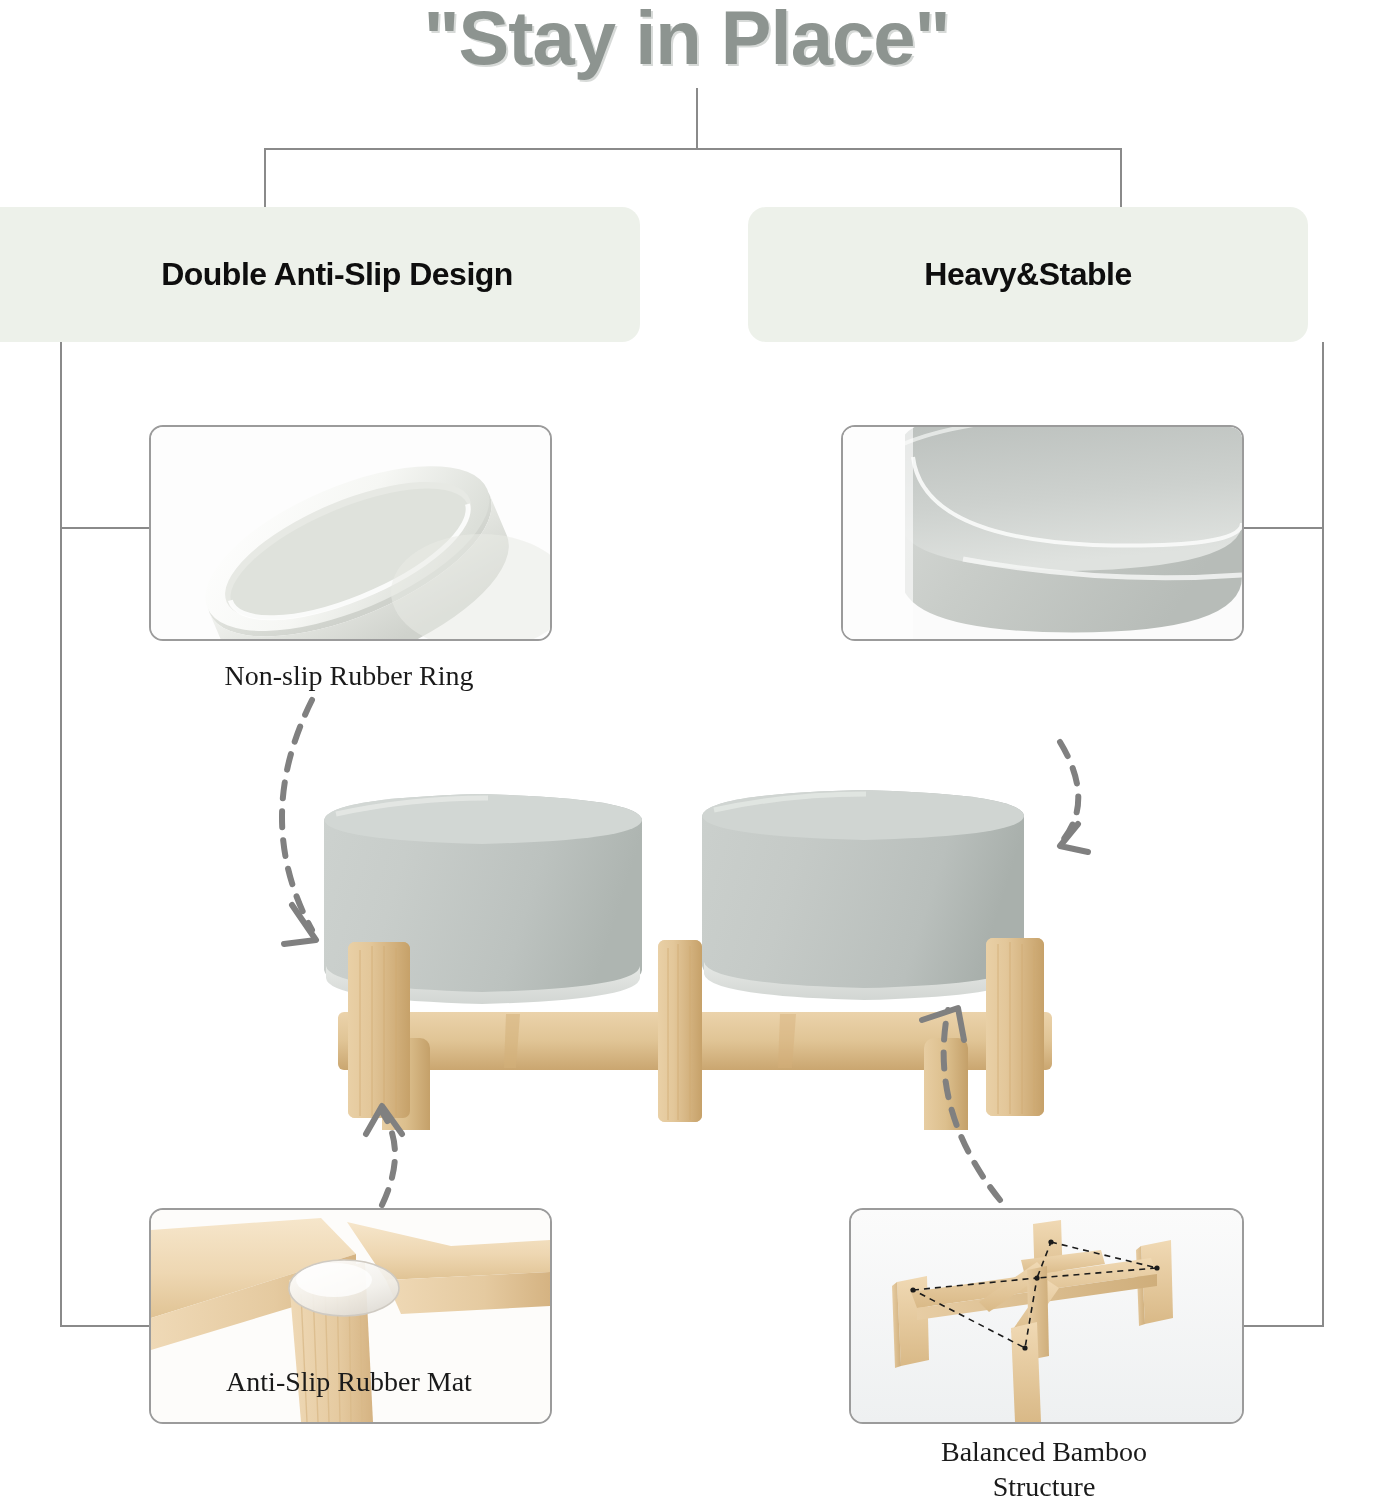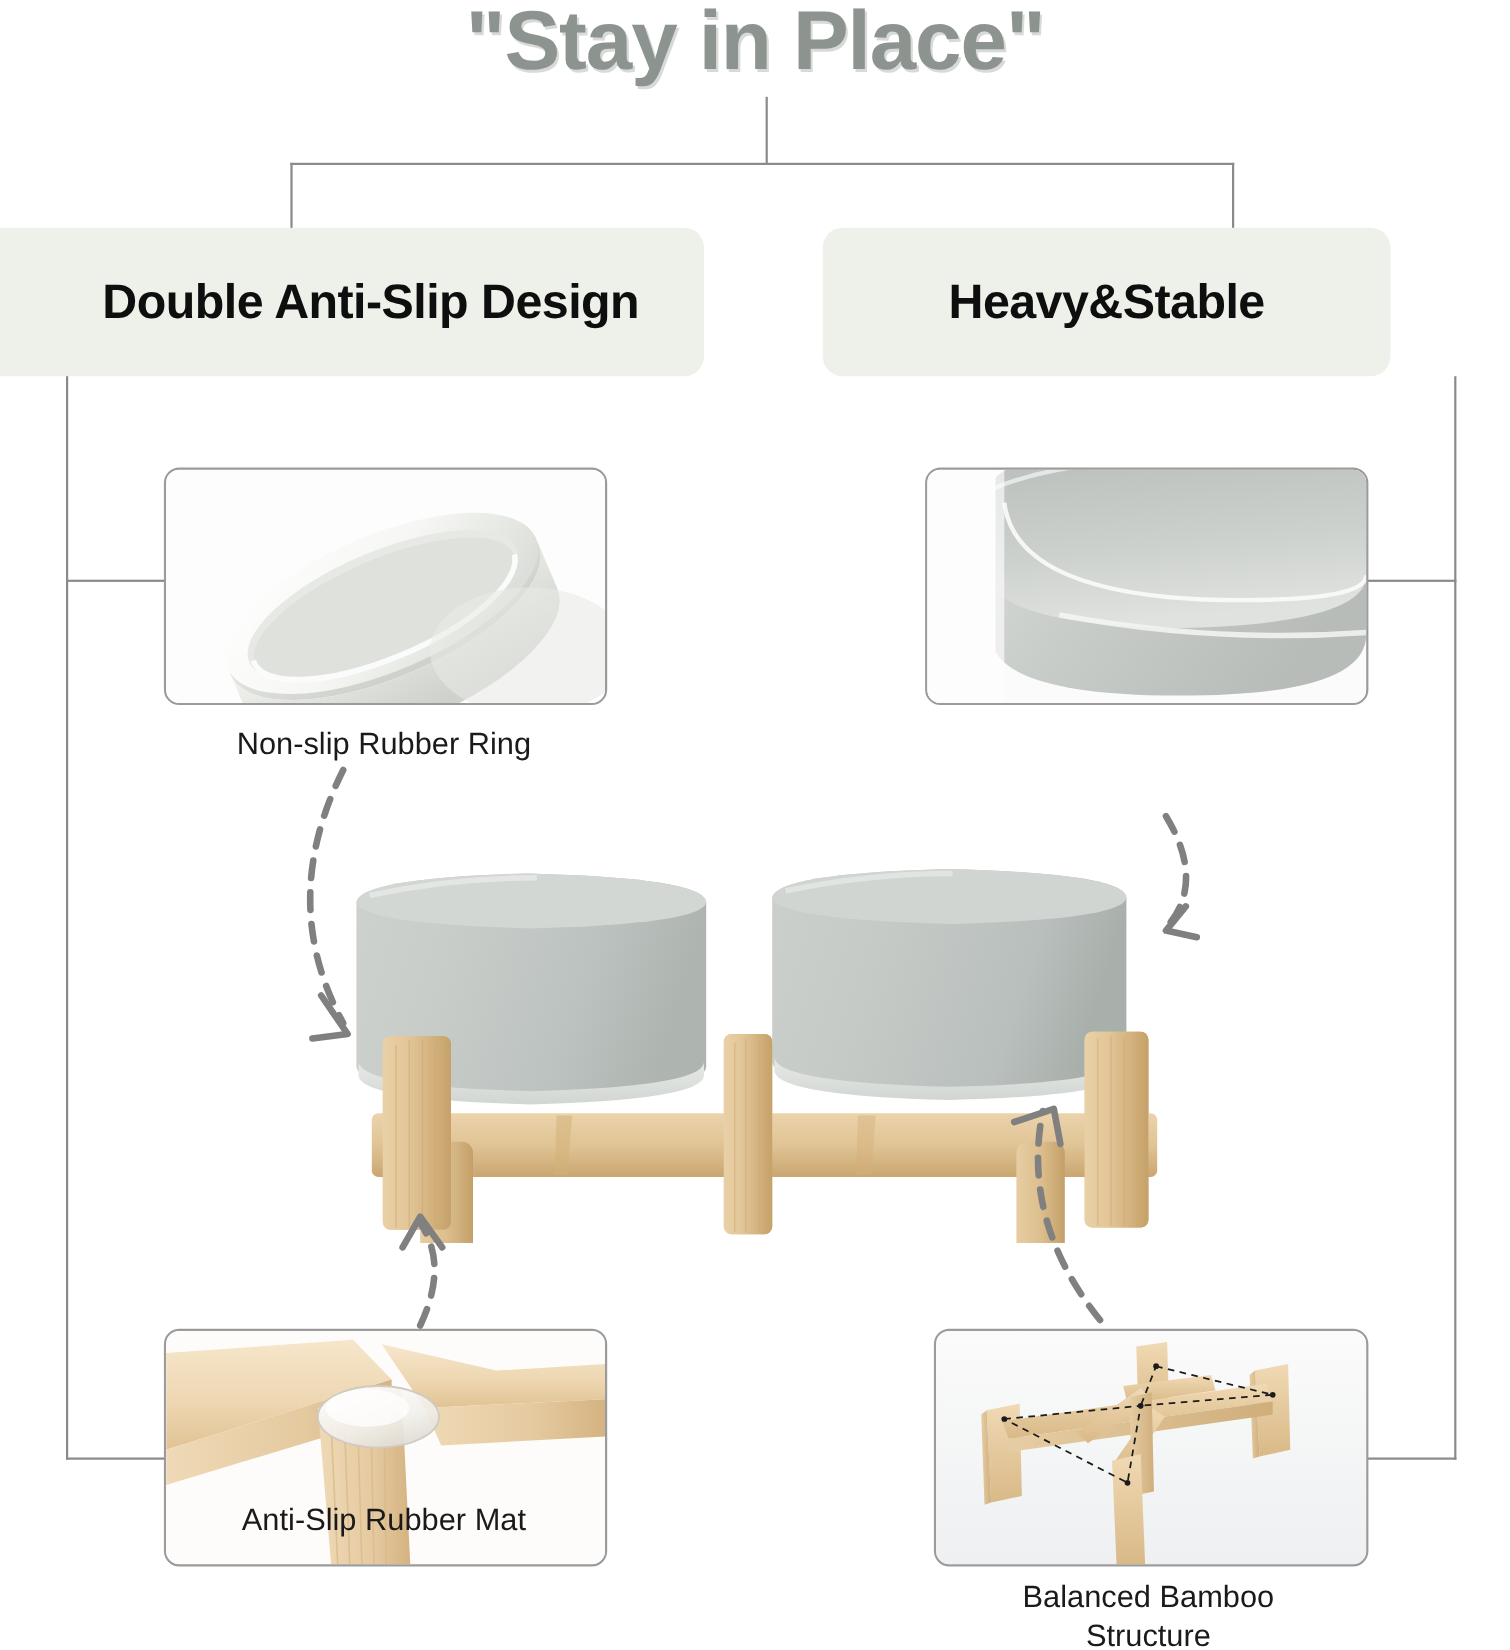--- a/index.html
+++ b/index.html
@@ -46,47 +46,47 @@
     background: #edf1ea;
     border-radius: 18px;
     display: flex;
     align-items: center;
     justify-content: center;
     box-sizing: border-box;
   }
   .cat-box .cat-label {
     font-family: "Liberation Sans", sans-serif;
     font-weight: bold;
-    font-size: 44px;
+    font-size: 32px;
     color: #0e0e0e;
     letter-spacing: -0.5px;
     white-space: nowrap;
   }
   #cat-left  { left: -28px; top: 207px; width: 668px; height: 135px; }
-  #cat-right { left: 748px; top: 207px; width: 516px; height: 135px; }
+  #cat-right { left: 748px; top: 207px; width: 560px; height: 135px; }
   #cat-left .cat-label  { margin-left: 62px; }
 
   
   .inset {
     position: absolute;
     border: 2px solid #9b9b9b;
     border-radius: 14px;
     overflow: hidden;
     background: #fdfdfd;
   }
   #inset-tl { left: 149px;  top: 425px;  width: 399px; height: 212px; }
   #inset-tr { left: 841px;  top: 425px;  width: 399px; height: 212px; }
   #inset-bl { left: 149px;  top: 1208px; width: 399px; height: 212px; }
   #inset-br { left: 849px;  top: 1208px; width: 391px; height: 212px; }
 
   
   .caption {
     position: absolute;
     text-align: center;
-    font-family: Liberation Sans, sans-serif;
+    font-family: Liberation Serif, serif;
     font-size: 28px;
     line-height: 1.25;
     color: #1a1a1a;
     white-space: pre-line;
   }
   #cap-tl { left: 109px;  top: 658px;  width: 480px; }
   #cap-tr { left: 801px;  top: 652px;  width: 480px; }
   #cap-bl { left: 109px;  top: 1364px; width: 480px; }
   #cap-br { left: 809px;  top: 1434px; width: 470px; }
 

